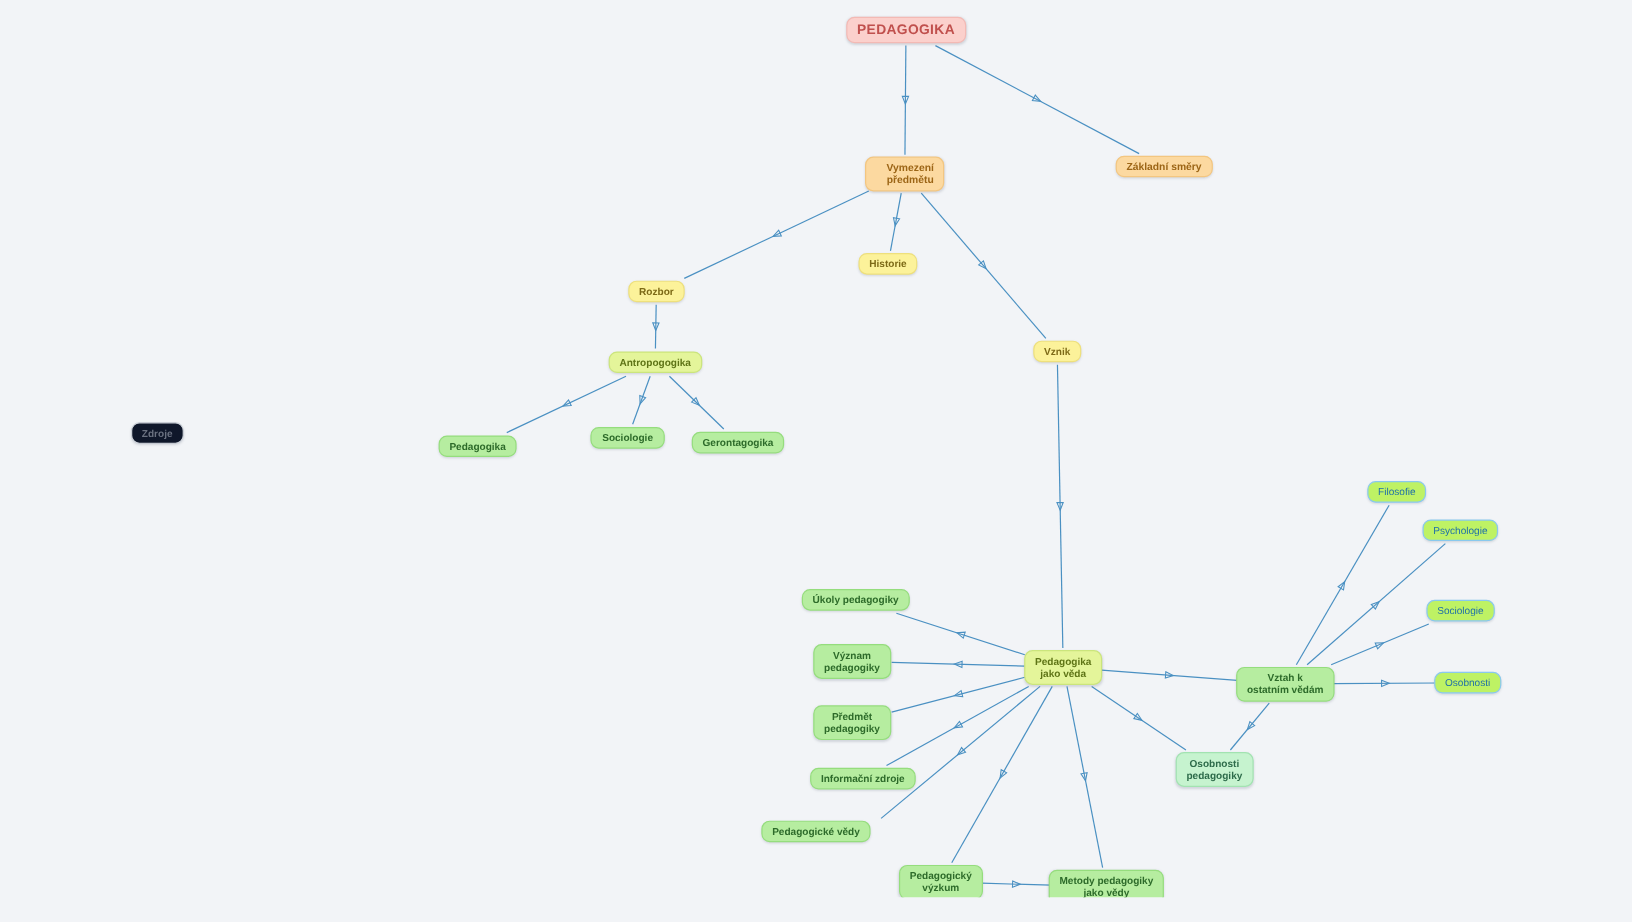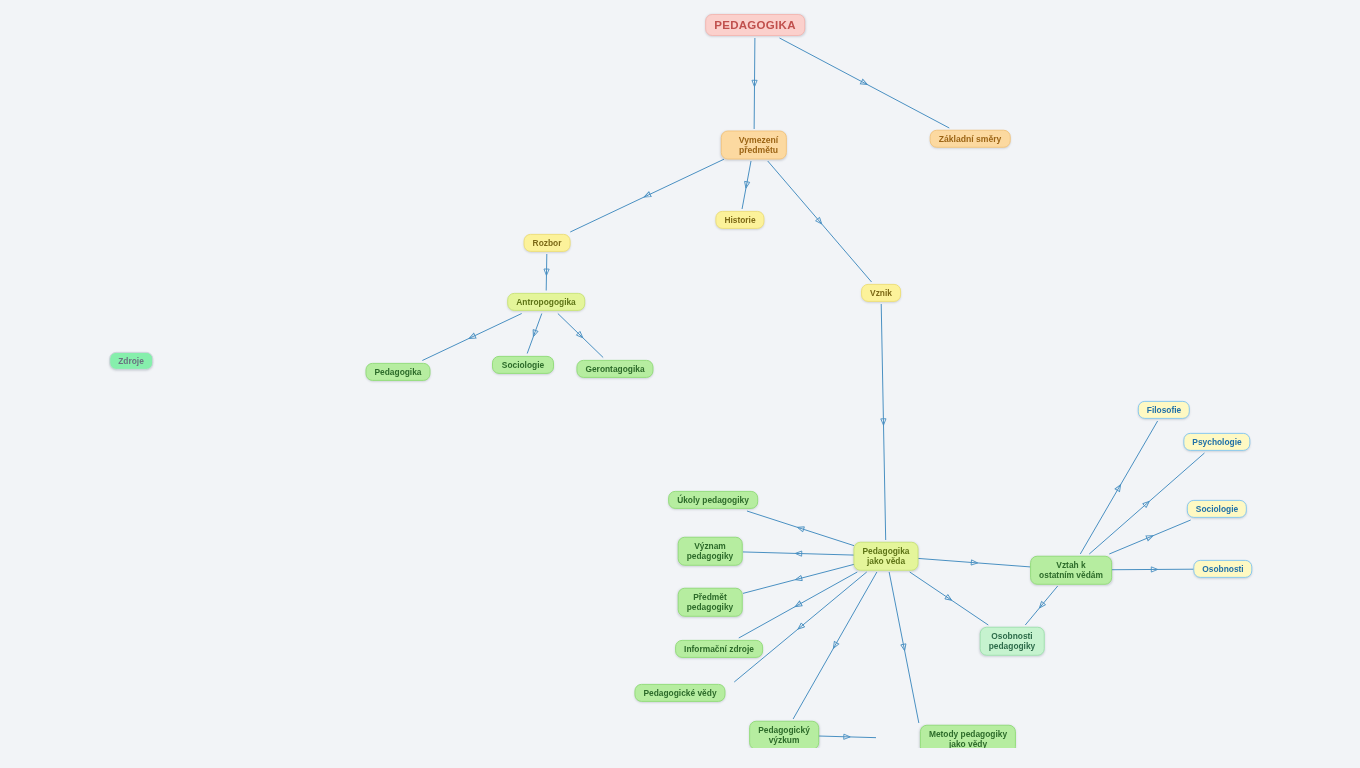--- a/index.html
+++ b/index.html
@@ -77,28 +77,28 @@
     font-size: 8.4px;
   }
   .n-mint {
     background: #c6f3cf;
     border: 1px solid #a2e3b1;
     color: #2d6b4a;
     font-weight: bold;
     font-size: 8.4px;
   }
   .n-blue {
-    background: #fef9c3;
+    background: #bef264;
     border: 1px solid #89c9ee;
     color: #2070a8;
-    font-weight: bold;
+    font-weight: normal;
     font-size: 8.4px;
   }
   .n-grey {
-    background: #86efac;
+    background: #0f172a;
     border: 1px solid #cfd4db;
     color: #6a7180;
     font-weight: bold;
     font-size: 8.4px;
   }
 </style>
 </head>
 <body>
 
 <div id="canvas">
@@ -221,21 +221,21 @@
 jako věda</div>
       <div class="node n-green" style="left: 713px; top: 500px; min-width: 76px; min-height: 16px;">Úkoly pedagogiky</div>
       <div class="node n-green" style="left: 710px; top: 551px; min-width: 58px; min-height: 26px;">Význam
 pedagogiky</div>
       <div class="node n-green" style="left: 710px; top: 602px; min-width: 58px; min-height: 26px;">Předmět
 pedagogiky</div>
       <div class="node n-green" style="left: 719px; top: 649px; min-width: 78px; min-height: 16px;">Informační zdroje</div>
       <div class="node n-green" style="left: 680px; top: 693px; min-width: 78px; min-height: 16px;">Pedagogické vědy</div>
       <div class="node n-green" style="left: 784px; top: 735px; min-width: 60px; min-height: 26px;">Pedagogický
 výzkum</div>
-      <div class="node n-green" style="left: 968px; top: 739px; min-width: 84px; min-height: 26px;">Metody pedagogiky
+      <div class="node n-green" style="left: 922px; top: 739px; min-width: 84px; min-height: 26px;">Metody pedagogiky
 jako vědy</div>
       <div class="node n-mint" style="left: 1012px; top: 641px; min-width: 58px; min-height: 26px;">Osobnosti
 pedagogiky</div>
       <div class="node n-green" style="left: 1071px; top: 570px; min-width: 72px; min-height: 26px;">Vztah k
 ostatním vědám</div>
       <div class="node n-blue" style="left: 1164px; top: 410px; min-width: 44px; min-height: 16px;">Filosofie</div>
       <div class="node n-blue" style="left: 1217px; top: 442px; min-width: 56px; min-height: 16px;">Psychologie</div>
       <div class="node n-blue" style="left: 1217px; top: 509px; min-width: 52px; min-height: 16px;">Sociologie</div>
       <div class="node n-blue" style="left: 1223px; top: 569px; min-width: 42px; min-height: 16px;">Osobnosti</div>
     </div>

